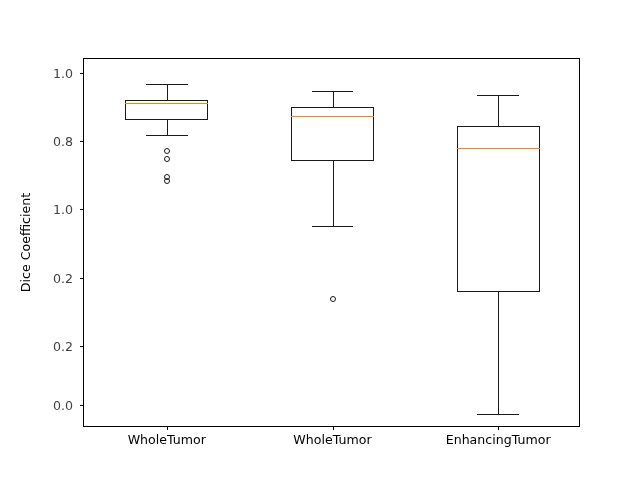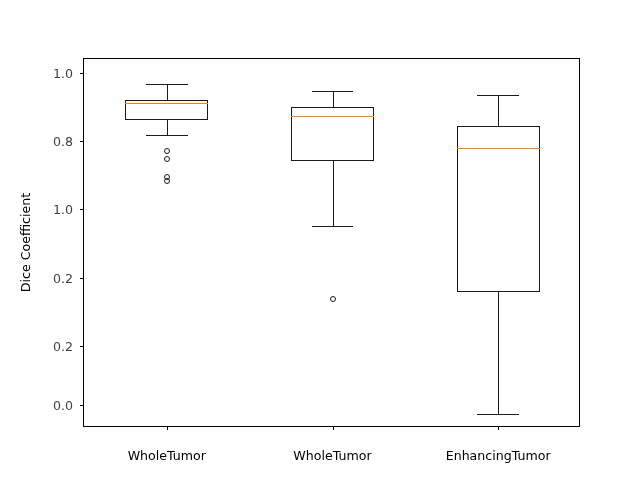--- a/index.html
+++ b/index.html
@@ -48,21 +48,21 @@
   .xtick {
     position: absolute;
     top: 100%;
     height: 4px;
     width: 0;
     border-left: 1.1px solid #000000;
   }
   .xticklabel {
     position: absolute;
     top: 100%;
-    margin-top: 24px;
+    margin-top: 8px;
     transform: translateX(-50%);
     font-size: 12.6px;
     color: #000000;
     white-space: nowrap;
     line-height: 1;
   }
   
   #ylabel {
     position: absolute;
     left: 18px;

